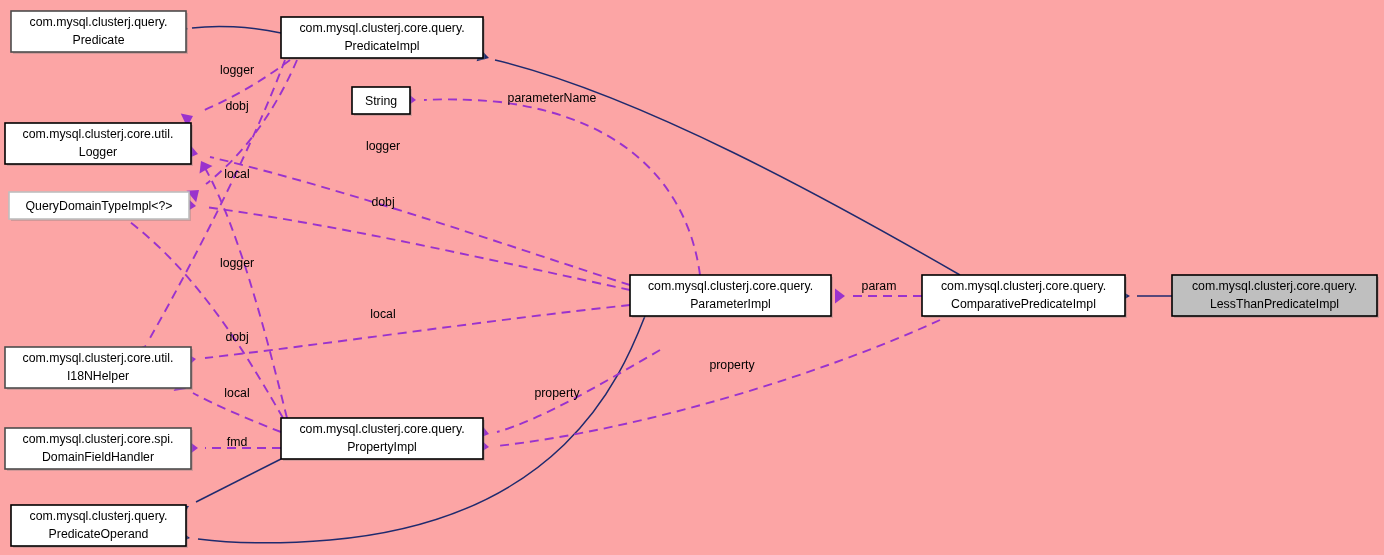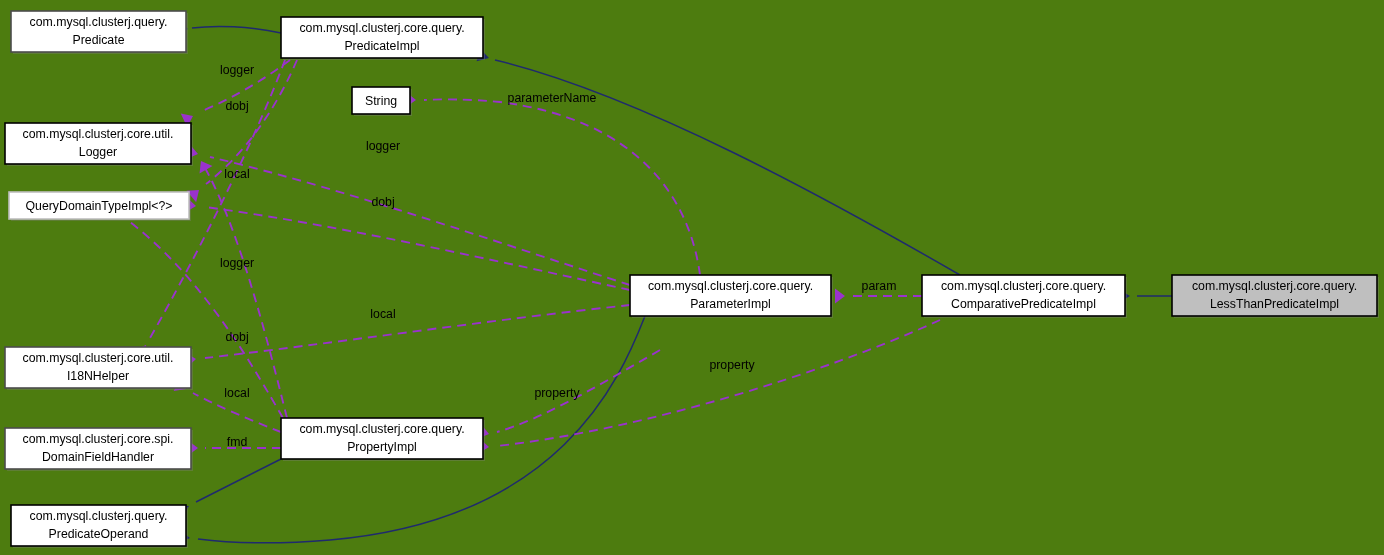--- a/index.html
+++ b/index.html
@@ -7,21 +7,21 @@
     padding: 0;
     background: #ffffff;
   }
   body {
     font-family: "Liberation Sans", sans-serif;
   }
   #diagram-root {
     position: relative;
     width: 1384px;
     height: 555px;
-    background: #4d7c0f;
+    background: #fca5a5;
     overflow: hidden;
     text-align: center;
   }
   svg#uml-canvas {
     position: absolute;
     left: 0;
     top: 0;
     width: 1384px;
     height: 555px;
     display: block;

